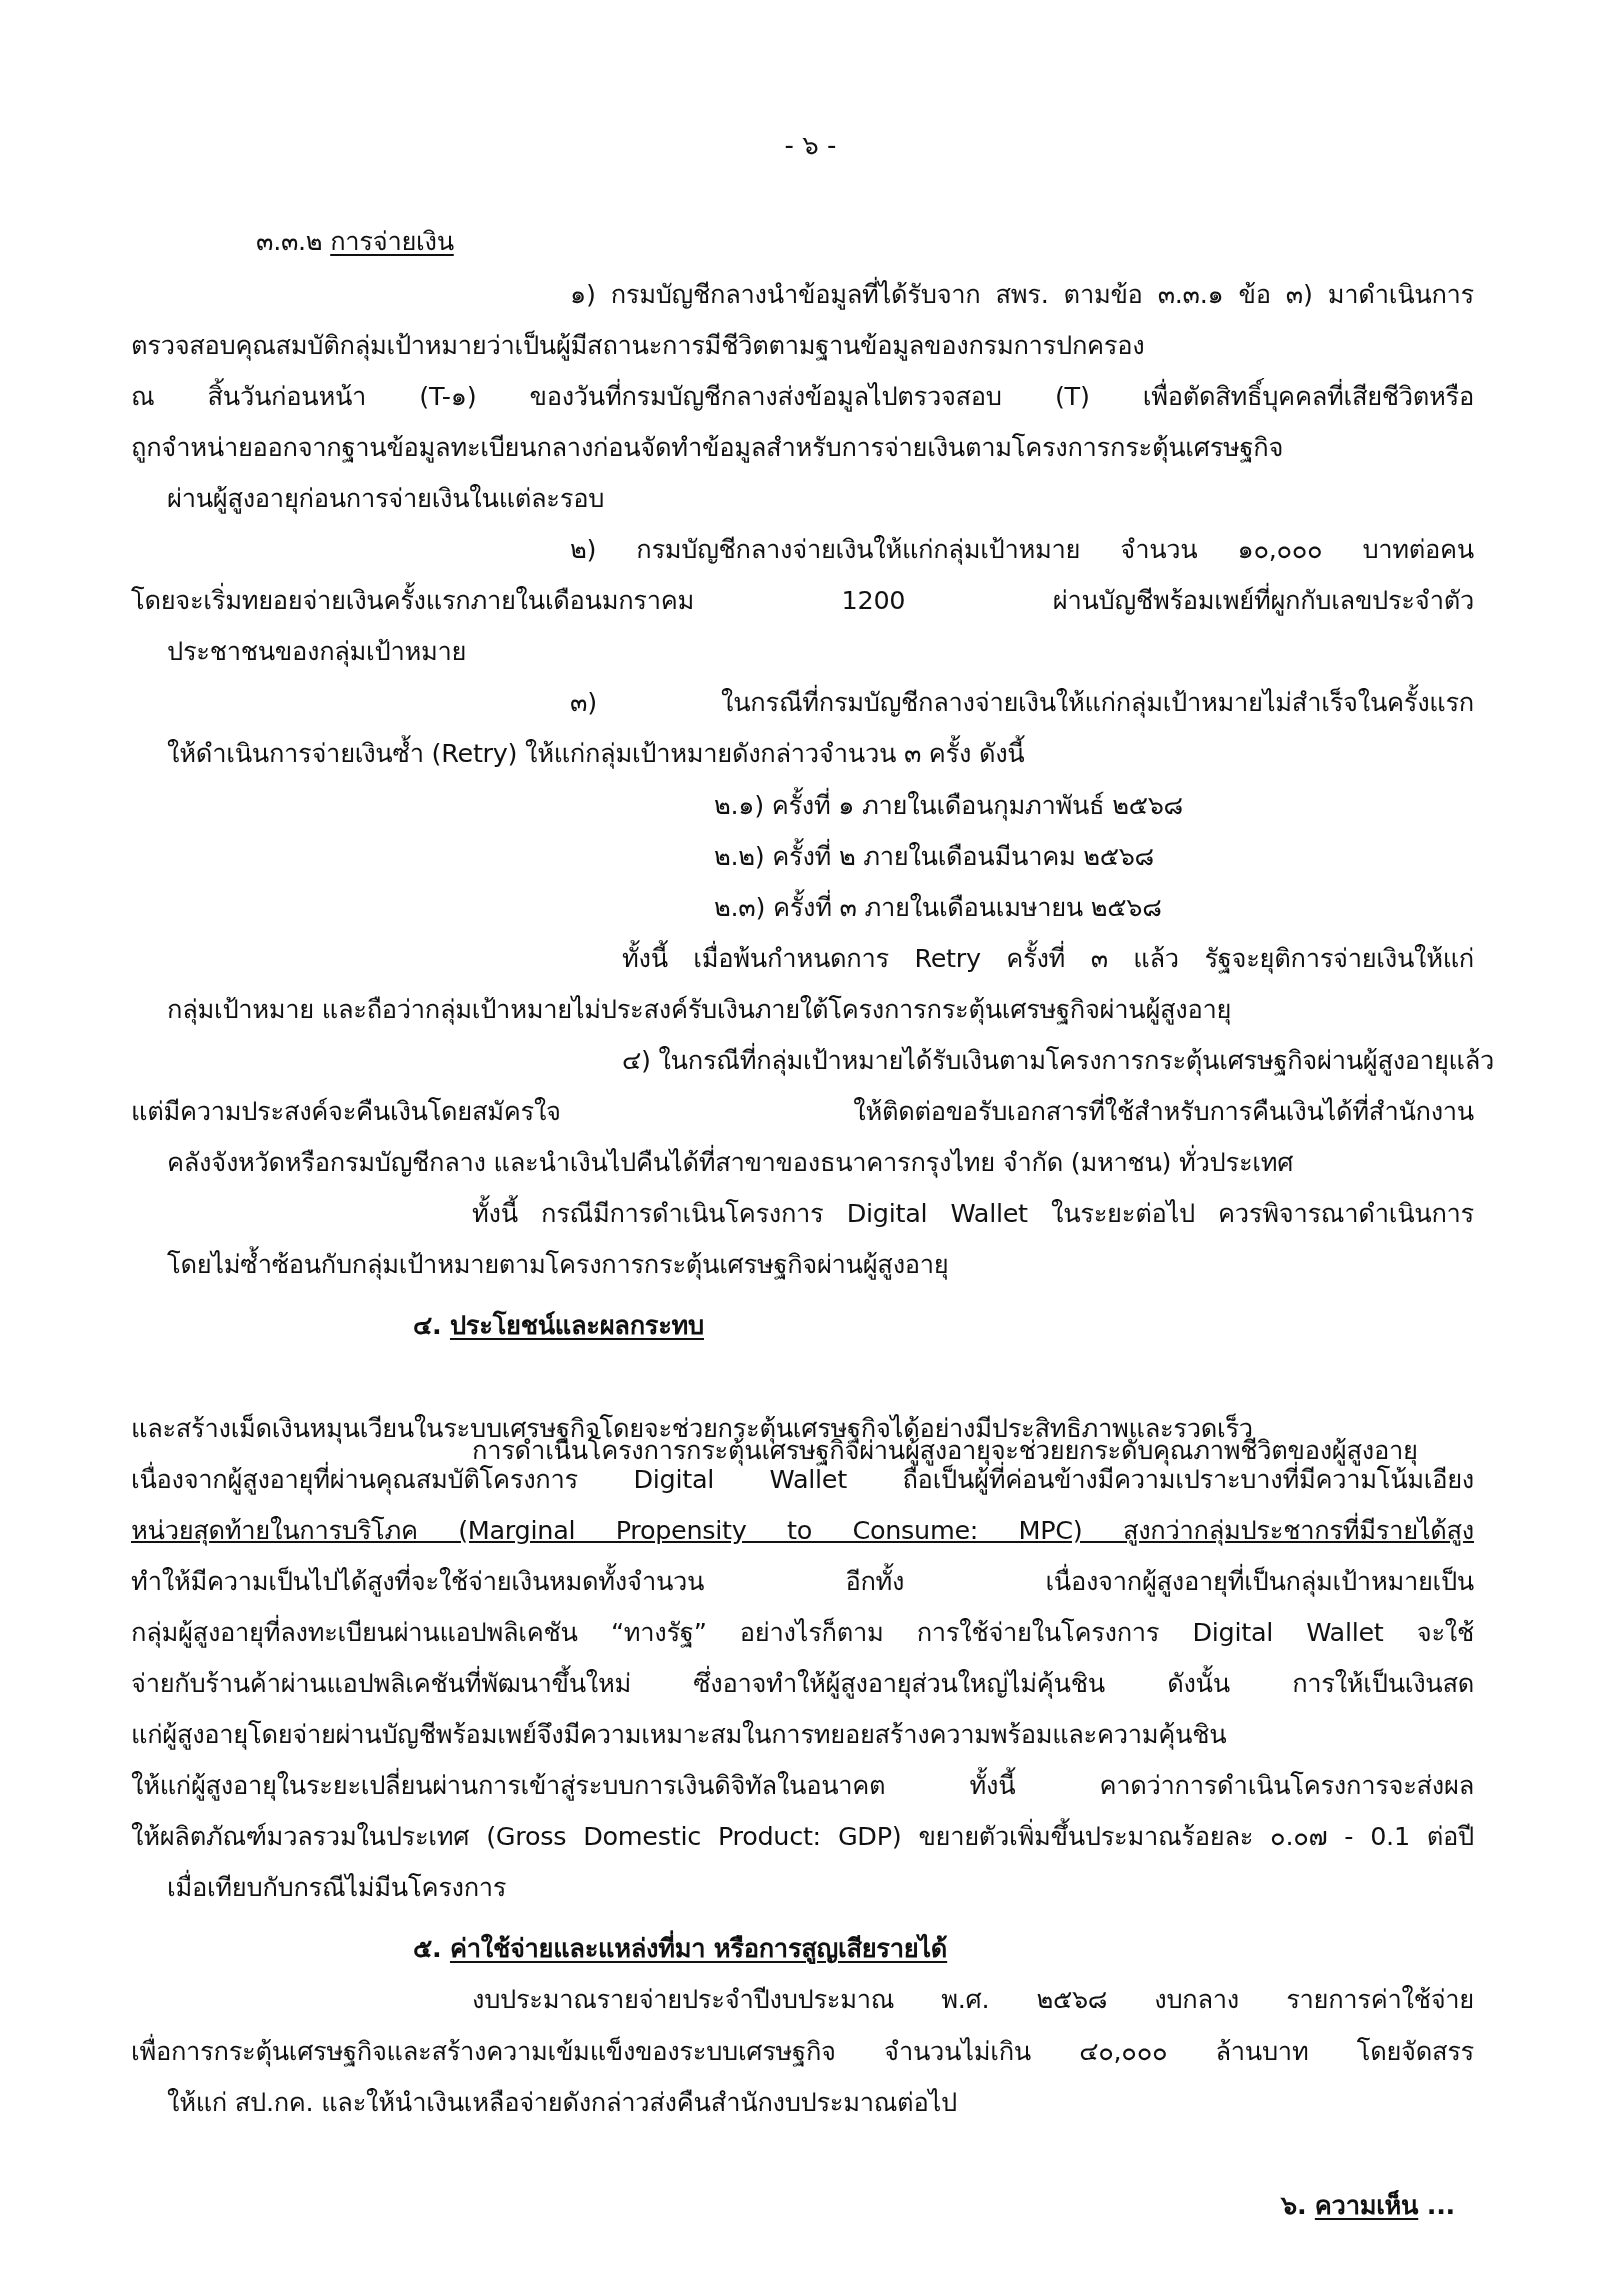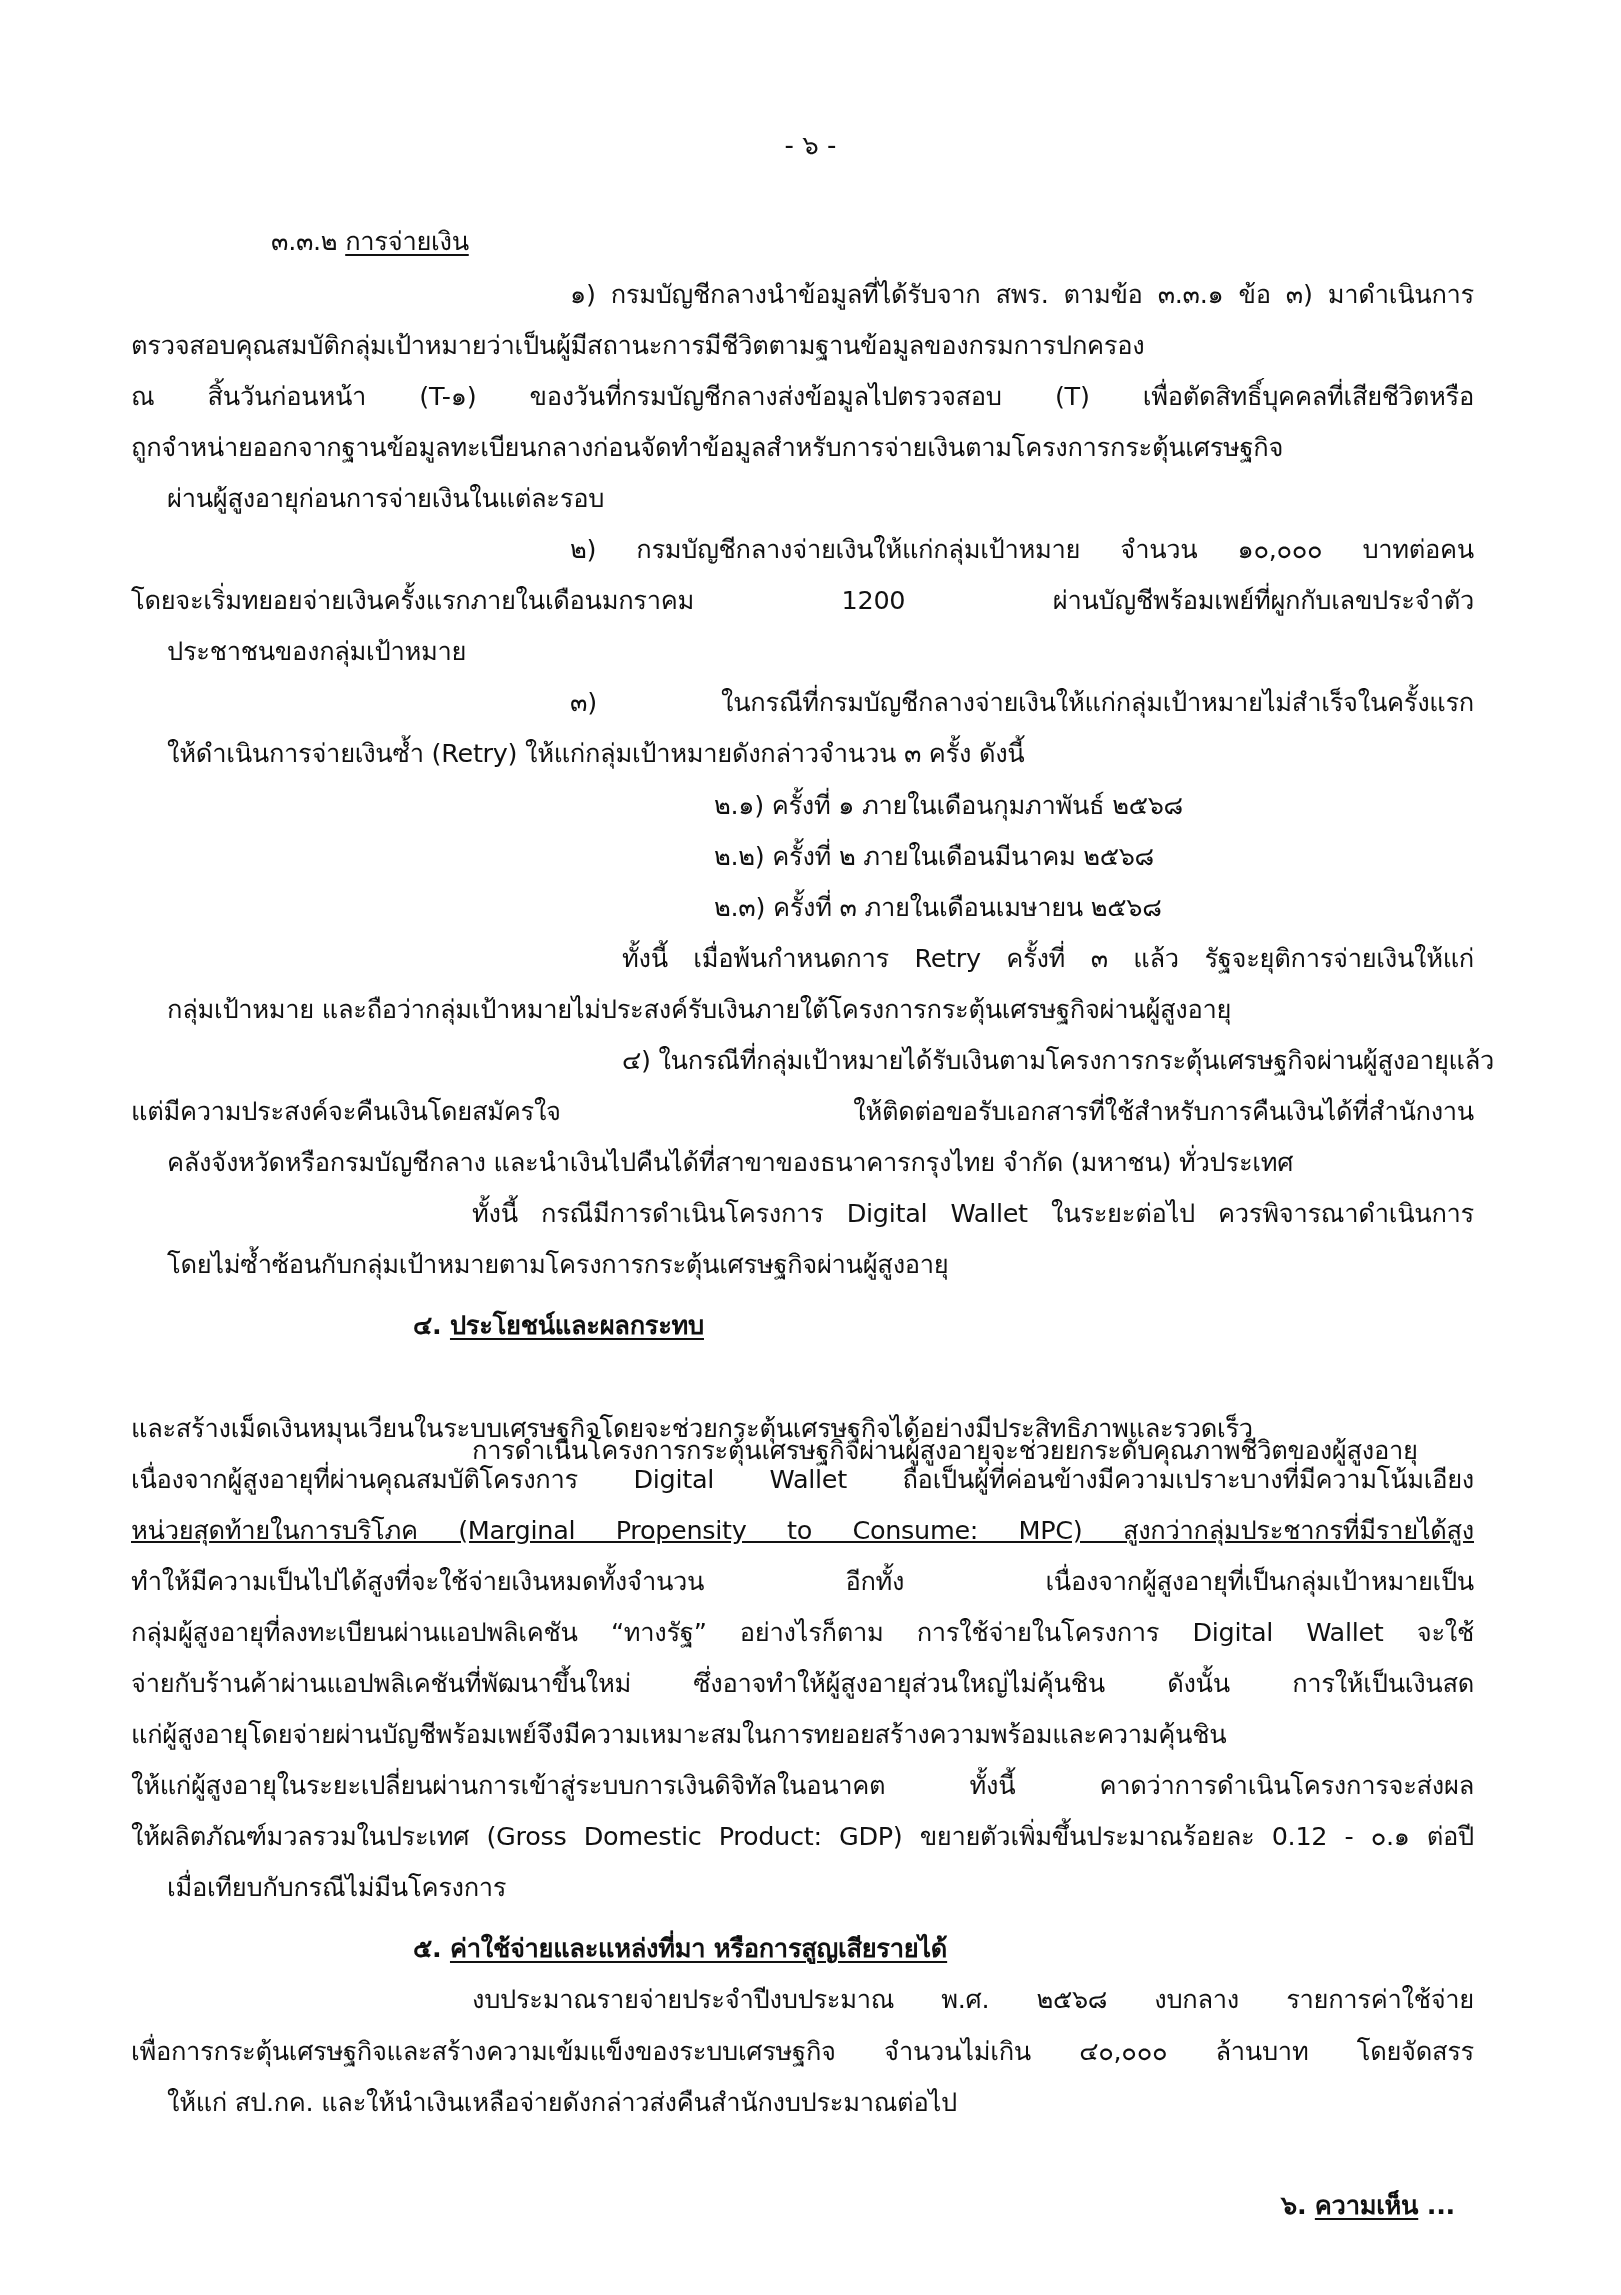--- a/index.html
+++ b/index.html
@@ -19,21 +19,21 @@
     .just { left: 131px; width: 1343px; text-align: justify; text-align-last: justify; }
     .left { left: 131px; margin-left: 36px; }
     .u { text-decoration: underline; text-underline-offset: 3.9px; text-decoration-thickness: 2px; }
     .heading { font-weight: bold; }
   </style>
 </head>
 <body>
 
 <div class="page-number">- ๖ -</div>
 
-<div class="line" style="top:216px; left:271px;">
+<div class="line" style="top:216px; left:256px;">
   <span>๓.๓.๒</span>
   <span class="u">การจ่ายเงิน</span>
 </div>
 
 <div class="line" style="top:269px; left:570px; width:904px; text-align:justify; text-align-last:justify;">๑) กรมบัญชีกลางนำข้อมูลที่ได้รับจาก สพร. ตามข้อ ๓.๓.๑ ข้อ ๓) มาดำเนินการ</div>
 <div class="line just" style="top:320px;">ตรวจสอบคุณสมบัติกลุ่มเป้าหมายว่าเป็นผู้มีสถานะการมีชีวิตตามฐานข้อมูลของกรมการปกครอง</div>
 <div class="line just" style="top:371px;">ณ สิ้นวันก่อนหน้า (T-๑) ของวันที่กรมบัญชีกลางส่งข้อมูลไปตรวจสอบ (T) เพื่อตัดสิทธิ์บุคคลที่เสียชีวิตหรือ</div>
 <div class="line just" style="top:422px;">ถูกจำหน่ายออกจากฐานข้อมูลทะเบียนกลางก่อนจัดทำข้อมูลสำหรับการจ่ายเงินตามโครงการกระตุ้นเศรษฐกิจ</div>
 <div class="line left" style="top:473px;">ผ่านผู้สูงอายุก่อนการจ่ายเงินในแต่ละรอบ</div>
 
@@ -61,21 +61,21 @@
 </div>
 <div class="line" style="top:1425px; left:472px; width:1002px; text-align:justify; text-align-last:justify;">การดำเนินโครงการกระตุ้นเศรษฐกิจผ่านผู้สูงอายุจะช่วยยกระดับคุณภาพชีวิตของผู้สูงอายุ</div>
 <div class="line just" style="top:1403px;">และสร้างเม็ดเงินหมุนเวียนในระบบเศรษฐกิจโดยจะช่วยกระตุ้นเศรษฐกิจได้อย่างมีประสิทธิภาพและรวดเร็ว</div>
 <div class="line just" style="top:1454px;">เนื่องจากผู้สูงอายุที่ผ่านคุณสมบัติโครงการ Digital Wallet ถือเป็นผู้ที่ค่อนข้างมีความเปราะบางที่มีความโน้มเอียง</div>
 <div class="line just" style="top:1505px;text-decoration:underline;">หน่วยสุดท้ายในการบริโภค (Marginal Propensity to Consume: MPC) สูงกว่ากลุ่มประชากรที่มีรายได้สูง</div>
 <div class="line just" style="top:1556px;">ทำให้มีความเป็นไปได้สูงที่จะใช้จ่ายเงินหมดทั้งจำนวน อีกทั้ง เนื่องจากผู้สูงอายุที่เป็นกลุ่มเป้าหมายเป็น</div>
 <div class="line just" style="top:1607px;">กลุ่มผู้สูงอายุที่ลงทะเบียนผ่านแอปพลิเคชัน “ทางรัฐ” อย่างไรก็ตาม การใช้จ่ายในโครงการ Digital Wallet จะใช้</div>
 <div class="line just" style="top:1658px;">จ่ายกับร้านค้าผ่านแอปพลิเคชันที่พัฒนาขึ้นใหม่ ซึ่งอาจทำให้ผู้สูงอายุส่วนใหญ่ไม่คุ้นชิน ดังนั้น การให้เป็นเงินสด</div>
 <div class="line just" style="top:1709px;">แก่ผู้สูงอายุโดยจ่ายผ่านบัญชีพร้อมเพย์จึงมีความเหมาะสมในการทยอยสร้างความพร้อมและความคุ้นชิน</div>
 <div class="line just" style="top:1760px;">ให้แก่ผู้สูงอายุในระยะเปลี่ยนผ่านการเข้าสู่ระบบการเงินดิจิทัลในอนาคต ทั้งนี้ คาดว่าการดำเนินโครงการจะส่งผล</div>
-<div class="line just" style="top:1811px;">ให้ผลิตภัณฑ์มวลรวมในประเทศ (Gross Domestic Product: GDP) ขยายตัวเพิ่มขึ้นประมาณร้อยละ 0.12 - ๐.๑ ต่อปี</div>
+<div class="line just" style="top:1811px;">ให้ผลิตภัณฑ์มวลรวมในประเทศ (Gross Domestic Product: GDP) ขยายตัวเพิ่มขึ้นประมาณร้อยละ ๐.๐๗ - 0.1 ต่อปี</div>
 <div class="line left" style="top:1862px;">เมื่อเทียบกับกรณีไม่มีนโครงการ</div>
 
 <div class="line heading" style="top:1923px; left:413px;">
   <span>๕.</span>
   <span class="u">ค่าใช้จ่ายและแหล่งที่มา หรือการสูญเสียรายได้</span>
 </div>
 <div class="line" style="top:1974px; left:472px; width:1002px; text-align:justify; text-align-last:justify;">งบประมาณรายจ่ายประจำปีงบประมาณ พ.ศ. ๒๕๖๘ งบกลาง รายการค่าใช้จ่าย</div>
 <div class="line just" style="top:2026px;">เพื่อการกระตุ้นเศรษฐกิจและสร้างความเข้มแข็งของระบบเศรษฐกิจ จำนวนไม่เกิน ๔๐,๐๐๐ ล้านบาท โดยจัดสรร</div>
 <div class="line left" style="top:2077px;">ให้แก่ สป.กค. และให้นำเงินเหลือจ่ายดังกล่าวส่งคืนสำนักงบประมาณต่อไป</div>
 

